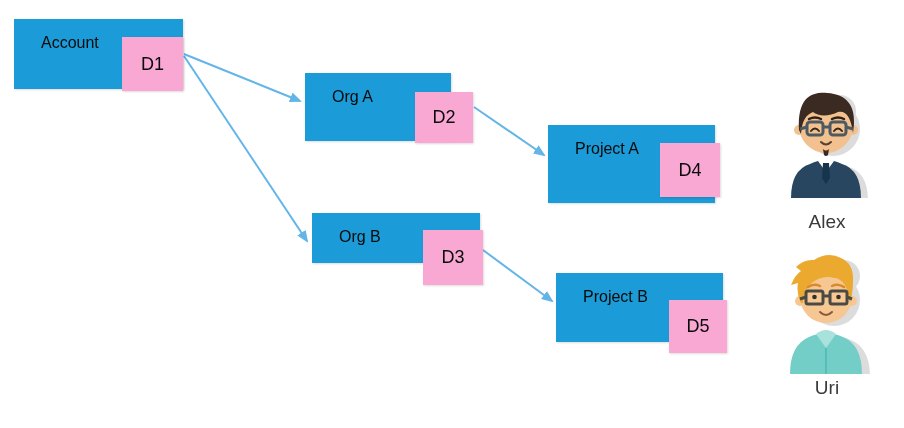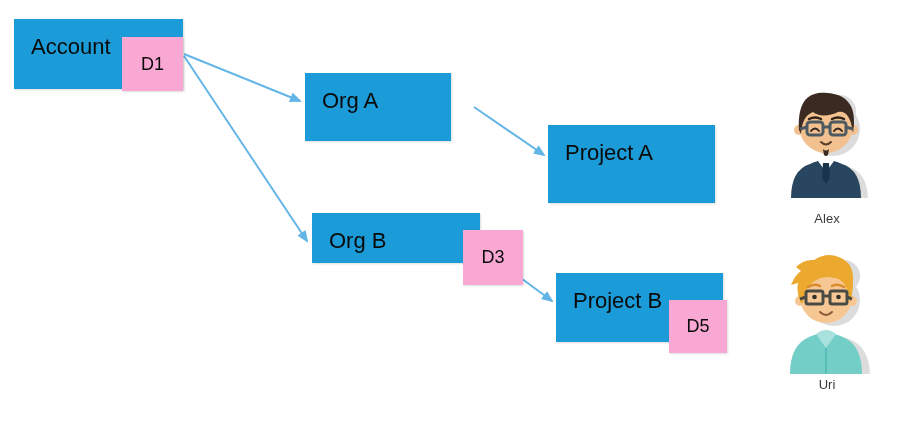--- a/index.html
+++ b/index.html
@@ -5,31 +5,31 @@
   html,body{margin:0;padding:0;background:#fff;}
   .canvas{
     position:relative;width:904px;height:428px;background:#ffffff;
     font-family:"Liberation Sans",sans-serif;overflow:hidden;
   }
   .node{
     position:absolute;background:#1b9bd7;color:#0a0a0a;
     box-shadow:1px 1px 2px rgba(0,0,0,.14);
   }
   .node-label{
-    position:absolute;left:17px;top:15px;font-size:22px;white-space:nowrap;
+    position:absolute;left:27px;top:15px;font-size:16px;white-space:nowrap;
   }
   .badge{
     position:absolute;background:#f9a8d4;color:#0a0a0a;font-size:18px;
     display:flex;align-items:center;justify-content:center;
     box-shadow:1px 1px 2px rgba(0,0,0,.14);
   }
   .edges{position:absolute;left:0;top:0;width:904px;height:428px;pointer-events:none;}
   .avatar{position:absolute;}
   .person-label{
-    position:absolute;font-size:13px;color:#3a3a3a;text-align:center;
+    position:absolute;font-size:19px;color:#3a3a3a;text-align:center;
   }
 </style>
 </head>
 <body>
 
 <div class="canvas">
 
   <svg class="edges" width="904" height="428" viewBox="0 0 904 428">
     <defs>
       <marker id="ah" markerUnits="userSpaceOnUse" markerWidth="12" markerHeight="10" refX="10" refY="5" orient="auto">
@@ -42,29 +42,31 @@
     <path d="M483,250 L552,301" stroke="#63b5e8" stroke-width="2" fill="none" marker-end="url(#ah)"></path>
   </svg>
 
   <div class="node" style="left:14px;top:19px;width:169px;height:70px;">
     <span class="node-label">Account</span>
     <div class="badge" style="left:108px;top:18px;width:61px;height:54px;">D1</div>
   </div>
 
   <div class="node" style="left:305px;top:73px;width:146px;height:68px;">
     <span class="node-label">Org A</span>
+    <div class="badge" style="left:110px;top:19px;width:58px;height:51px;">D2</div>
   </div>
 
   <div class="node" style="left:548px;top:125px;width:167px;height:78px;">
     <span class="node-label">Project A</span>
+    <div class="badge" style="left:112px;top:18px;width:60px;height:54px;">D4</div>
   </div>
 
   <div class="node" style="left:312px;top:213px;width:168px;height:50px;">
     <span class="node-label">Org B</span>
-    <div class="badge" style="left:111px;top:17px;width:60px;height:55px;margin-left:40px;">D3</div>
+    <div class="badge" style="left:111px;top:17px;width:60px;height:55px;">D3</div>
   </div>
 
   <div class="node" style="left:556px;top:273px;width:167px;height:69px;text-align:right;">
     <span class="node-label">Project B</span>
     <div class="badge" style="left:113px;top:19px;width:58px;height:53px;margin-top:8px;">D5</div>
   </div>
 
   <svg class="avatar" style="left:783px;top:86px;" width="88" height="112" viewBox="0 0 88 112">
     <g transform="translate(7,3)" fill="#dcdcdc">
       <circle cx="43" cy="40" r="27"></circle>

